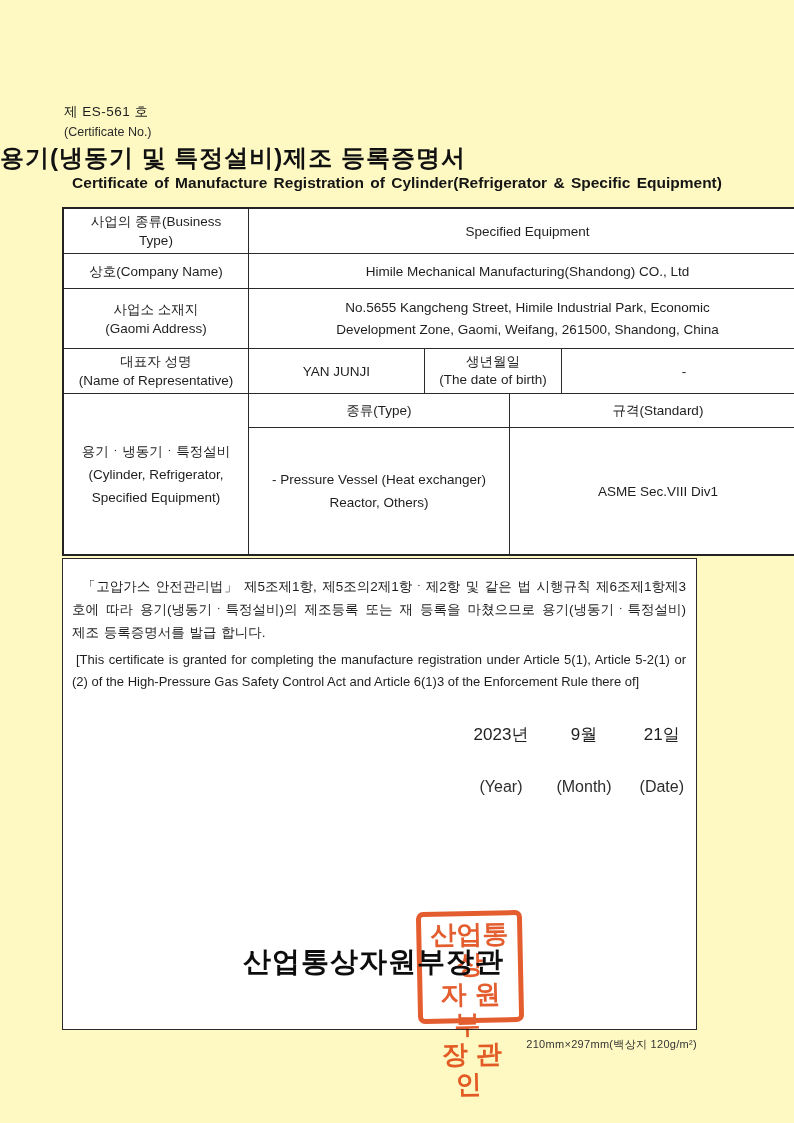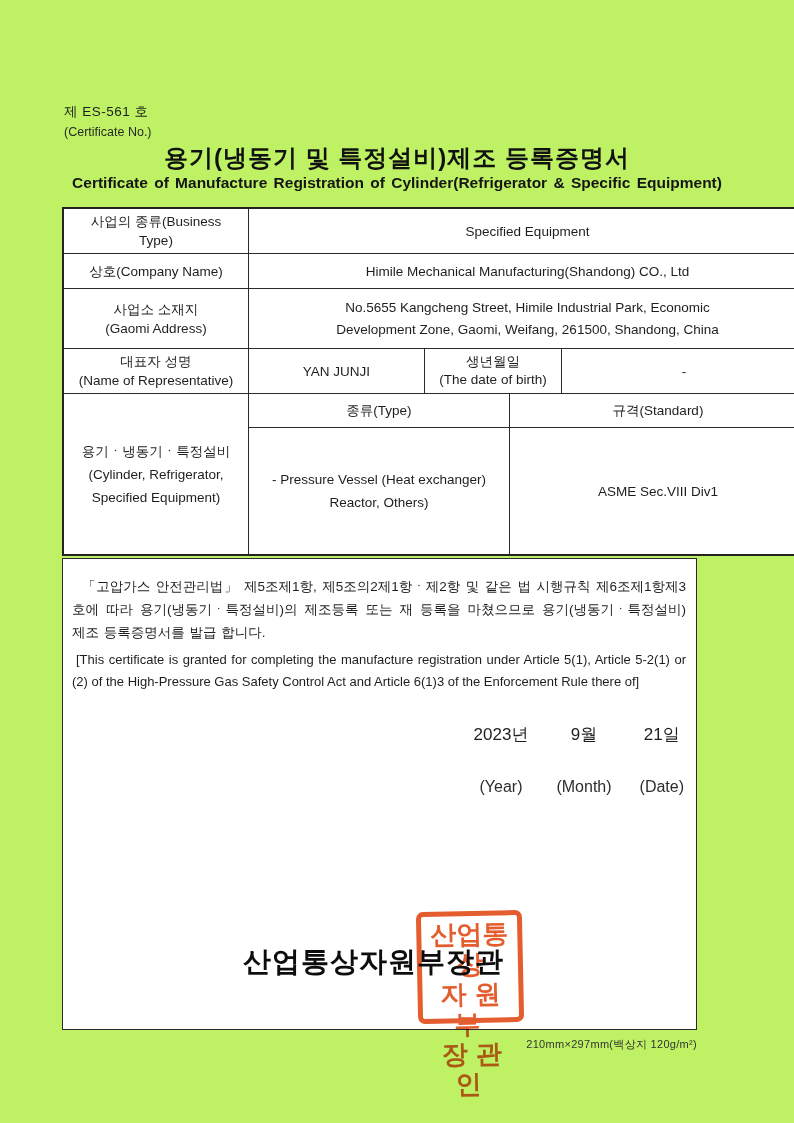--- a/index.html
+++ b/index.html
@@ -1,27 +1,27 @@
 <!DOCTYPE html>
 <html><head>
 <meta charset="utf-8">
 <style>
   * { margin:0; padding:0; box-sizing:border-box; }
   html,body { background:#ffffff; }
   body { font-family:"Liberation Sans","DejaVu Sans",sans-serif; color:#1e1e1e; }
   .page {
-    position:relative; width:794px; height:1123px; background:#bef264;
+    position:relative; width:794px; height:1123px; background:#fef9c3;
     overflow:hidden; margin:0 auto;
   }
   
   .cert-no { position:absolute; left:64px; top:102px; line-height:20px; }
   .cert-no .ko { font-size:13.5px; letter-spacing:0.5px; }
   .cert-no .en { font-size:12.5px; color:#2a2a2a; }
   
-  .title    { position:absolute; left:0; top:142px; width:100%; text-align:center;
+  .title    { position:absolute; left:0; top:142px; width:100%; 
               font-size:24px; font-weight:bold; letter-spacing:1px; color:#111; }
   .subtitle { position:absolute; left:0; top:174px; width:100%; text-align:center;
               font-size:15.5px; font-weight:bold; color:#151515; word-spacing:2px; }
   
   .ctable { position:absolute; left:62px; top:207px; width:746px;
             border:2px solid #222; background:#fff; }
   .trow { display:flex; border-top:1.5px solid #2a2a2a; }
   .trow:first-child { border-top:none; }
   .cell { display:flex; flex-direction:column; justify-content:center; align-items:center;
           text-align:center; font-size:13.5px; line-height:19px; padding:2px 4px; }

